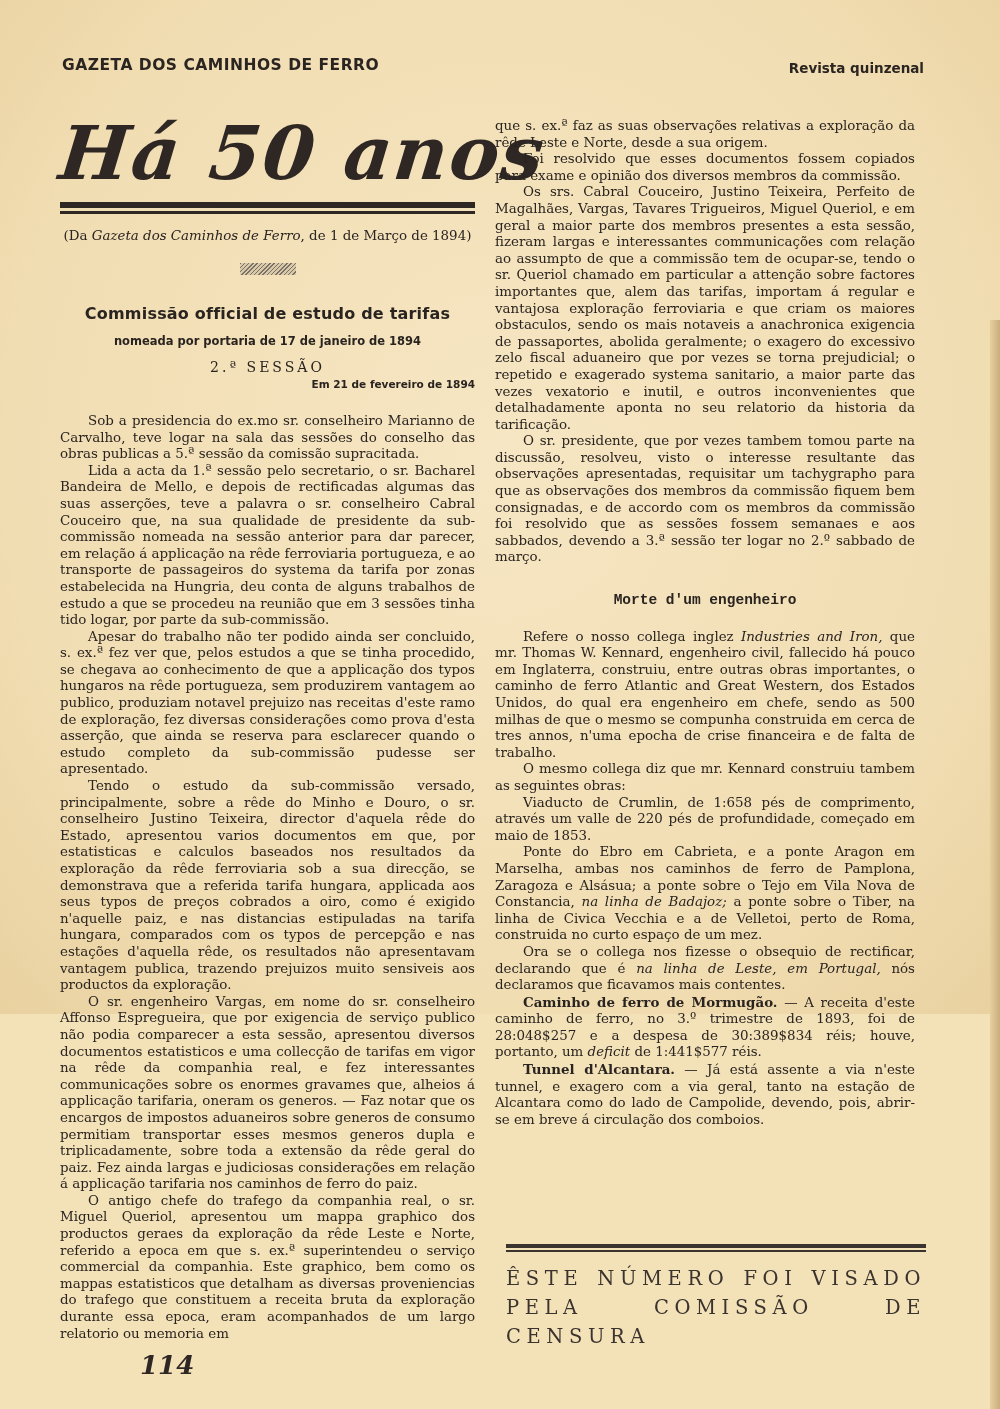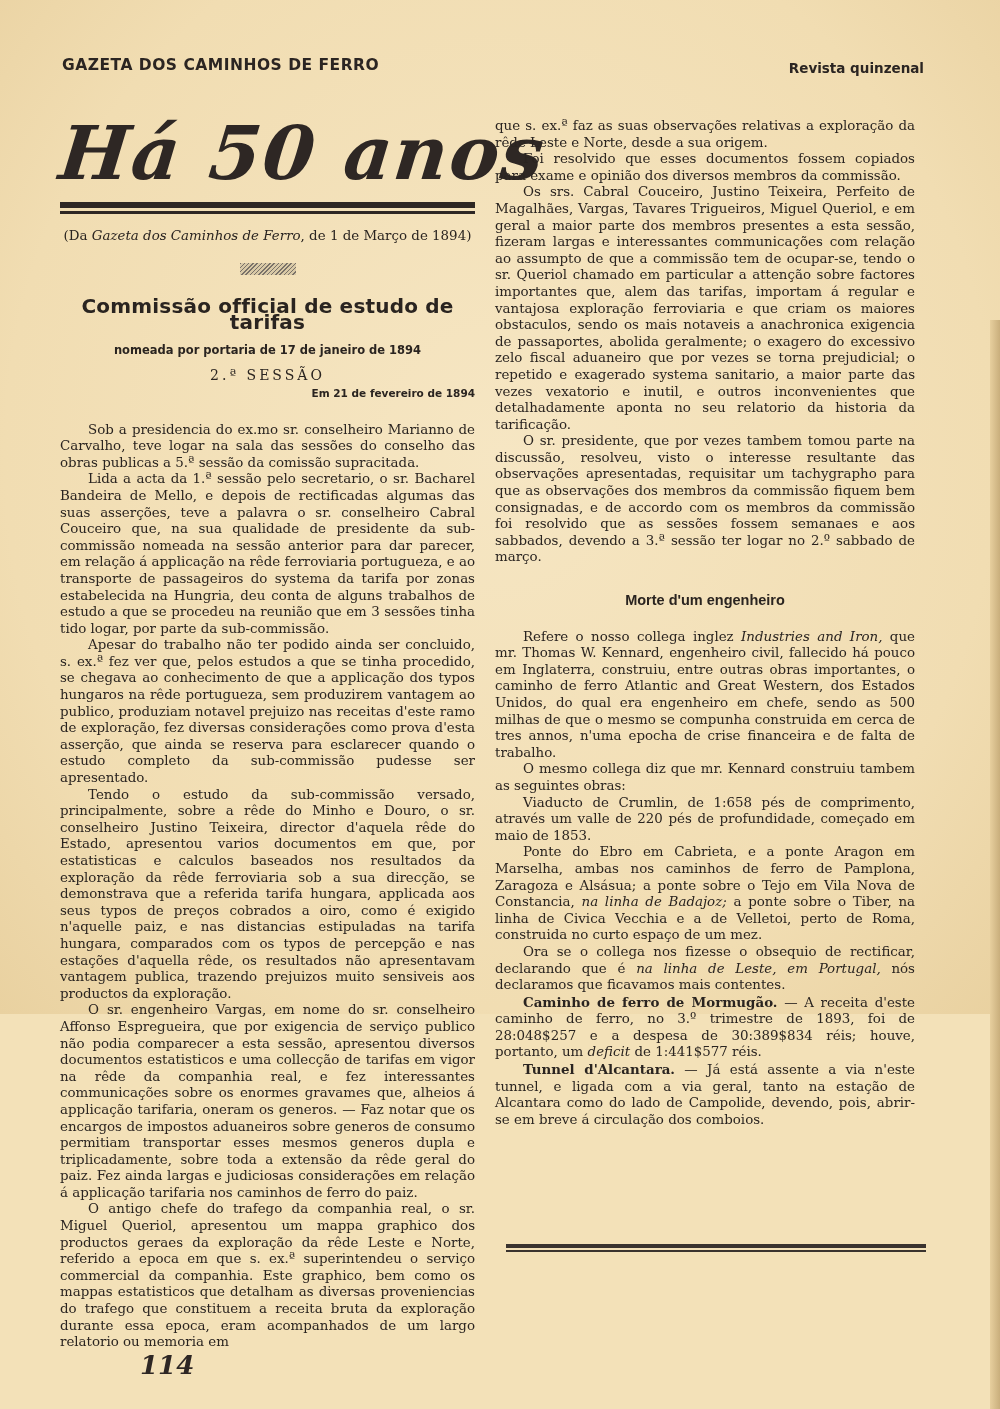--- a/index.html
+++ b/index.html
@@ -40,37 +40,37 @@
   .rule-thick { height: 6px; background: #2e2724; margin-top: 4px; }
   .rule-thin { height: 3px; background: #2e2724; margin-top: 3px; }
   .source { text-align: center; margin-top: 14px; font-size: 13.4px; }
   .source i { font-style: italic; }
   .hatch {
     width: 56px; height: 12px; margin: 18px auto 0 auto;
     background: repeating-linear-gradient(135deg, #7a7268 0 1px, #d9c9a6 1px 3px);
   }
   .sec-title {
     text-align: center; font-family: "DejaVu Sans", sans-serif; font-weight: bold;
-    font-size: 20px; margin-top: 23px; letter-spacing: 0.2px;
+    font-size: 16px; margin-top: 31px; letter-spacing: 0.2px;
   }
   .sec-sub {
     text-align: center; font-family: "DejaVu Sans", sans-serif; font-weight: bold;
     font-size: 11.5px; margin-top: 11px;
   }
   .sessao {
     text-align: center; font-size: 14px; letter-spacing: 3px; margin-top: 9px;
   }
   .sessao-date {
     text-align: right; font-family: "DejaVu Sans", sans-serif; font-weight: bold;
     font-size: 10.5px; margin-top: 1px;
   }
   .body-text { margin-top: 20px; }
   p { margin: 0; text-indent: 28px; }
   .h2 {
-    text-align: center; font-family: Liberation Sans, sans-serif; font-weight: bold;
+    text-align: center; font-family: Liberation Mono, monospace; font-weight: bold;
     font-size: 14.5px; margin: 26px 0 20px 0;
   }
   .page-num {
     position: absolute; left: 140px; top: 1350px;
     font-family: "DejaVu Serif", serif; font-style: italic; font-weight: bold;
     font-size: 26px; color: #2e2724;
   }
   .censor-rule-a { position: absolute; left: 506px; top: 1244px; width: 420px; height: 4px; background: #3a332e; }
   .censor-rule-b { position: absolute; left: 506px; top: 1250px; width: 420px; height: 2px; background: #3a332e; }
   .censor {
@@ -115,20 +115,24 @@
     <p>O sr. presidente, que por vezes tambem tomou parte na discussão, resolveu, visto o interesse resultante das observações apresentadas, requisitar um tachygrapho para que as observações dos membros da commissão fiquem bem consignadas, e de accordo com os membros da commissão foi resolvido que as sessões fossem semanaes e aos sabbados, devendo a 3.ª sessão ter logar no 2.º sabbado de março.</p>
 
     <div class="h2">Morte d'um engenheiro</div>
     <p><span>Refere o nosso collega inglez </span><i>Industries and Iron,</i><span> que mr. Thomas W. Kennard, engenheiro civil, fallecido há pouco em Inglaterra, construiu, entre outras obras importantes, o caminho de ferro Atlantic and Great Western, dos Estados Unidos, do qual era engenheiro em chefe, sendo as 500 milhas de que o mesmo se compunha construida em cerca de tres annos, n'uma epocha de crise financeira e de falta de trabalho.</span></p>
     <p>O mesmo collega diz que mr. Kennard construiu tambem as seguintes obras:</p>
     <p>Viaducto de Crumlin, de 1:658 pés de comprimento, através um valle de 220 pés de profundidade, começado em maio de 1853.</p>
     <p><span>Ponte do Ebro em Cabrieta, e a ponte Aragon em Marselha, ambas nos caminhos de ferro de Pamplona, Zaragoza e Alsásua; a ponte sobre o Tejo em Vila Nova de Constancia, </span><i>na linha de Badajoz;</i><span> a ponte sobre o Tiber, na linha de Civica Vecchia e a de Velletoi, perto de Roma, construida no curto espaço de um mez.</span></p>
     <p><span>Ora se o collega nos fizesse o obsequio de rectificar, declarando que é </span><i>na linha de Leste, em Portugal,</i><span> nós declaramos que ficavamos mais contentes.</span></p>
 
     <p><b>Caminho de ferro de Mormugão.</b><span> — A receita d'este caminho de ferro, no 3.º trimestre de 1893, foi de 28:048$257 e a despesa de 30:389$834 réis; houve, portanto, um </span><i>deficit</i><span> de 1:441$577 réis.</span></p>
-    <p><b>Tunnel d'Alcantara.</b><span> — Já está assente a via n'este tunnel, e ligada com a via geral, tanto na estação de Alcantara como do lado de Campolide, devendo, pois, abrir-se em breve á circulação dos comboios.</span></p>
+    <p><b>Tunnel d'Alcantara.</b><span> — Já está assente a via n'este tunnel, e exagero com a via geral, tanto na estação de Alcantara como do lado de Campolide, devendo, pois, abrir-se em breve á circulação dos comboios.</span></p>
   </div>
 
   <div class="censor-rule-a"></div>
   <div class="censor-rule-b"></div>
+  <div class="censor">
+    <div>ÊSTE NÚMERO FOI VISADO</div>
+    <div>PELA COMISSÃO DE CENSURA</div>
+  </div>
 
   <div class="page-num">114</div>
 </div>
 
 </body></html>

